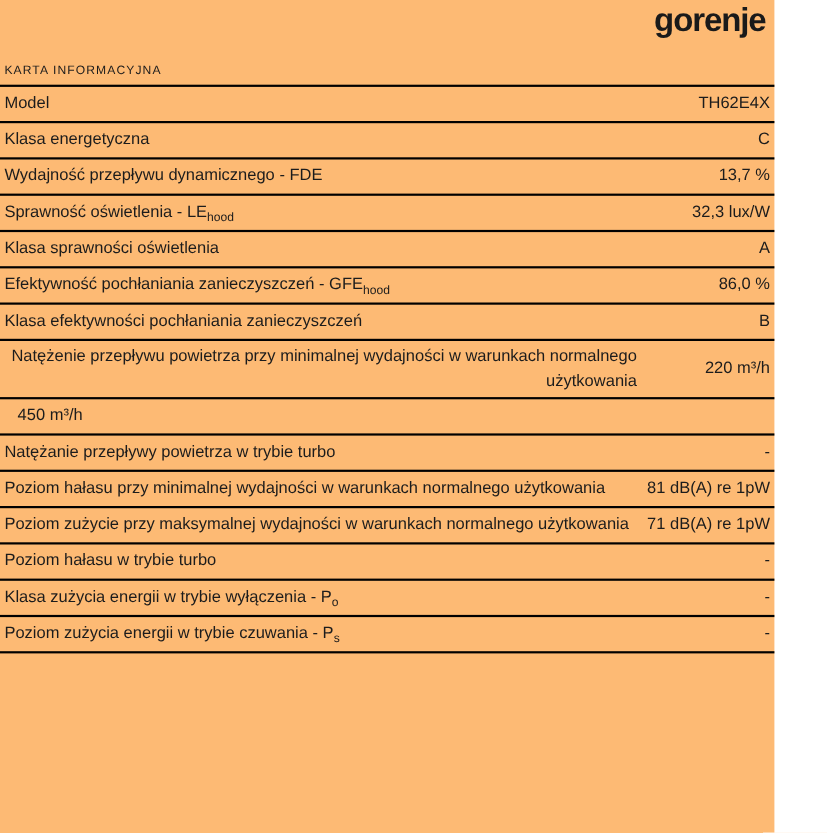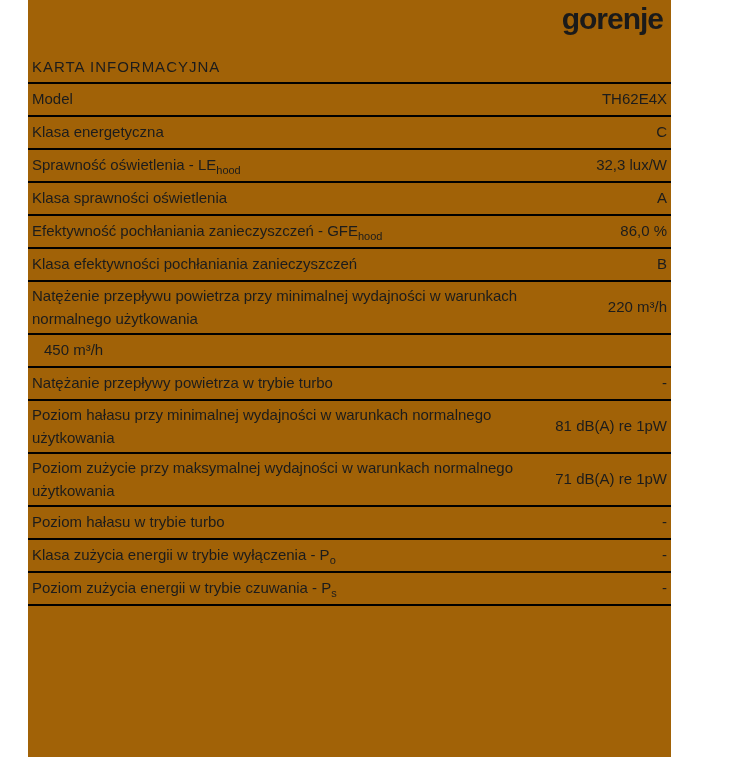--- a/index.html
+++ b/index.html
@@ -5,61 +5,60 @@
   * { margin: 0; padding: 0; box-sizing: border-box; }
   html, body {
     width: 752px;
     height: 757px;
     background: #ffffff;
     font-family: "Liberation Sans", sans-serif;
     color: #1c1c1c;
     overflow: hidden;
   }
   .page {
-    width: 643px;
+    width: 704px;
     height: 757px;
-    background: #a16207;
-    margin-left: 28px;
+    background: #fdba74;
   }
   .brand-bar {
     display: flex;
     justify-content: flex-end;
     align-items: flex-start;
     height: 58px;
     padding: 4px 8px 0 0;
   }
   .logo {
     font-weight: bold;
     font-size: 30px;
     line-height: 1;
     letter-spacing: -1px;
     color: #1a1a1a;
   }
   .page-title {
-    font-size: 15px;
+    font-size: 11px;
     font-weight: normal;
     letter-spacing: 1px;
     color: #1c1c1c;
     padding: 0 0 7px 4px;
     border-bottom: 2px solid #000000;
   }
   .spec-table { width: 100%; }
   .row {
     display: flex;
     justify-content: space-between;
     align-items: center;
     border-bottom: 2px solid #000000;
     min-height: 33px;
     padding: 3px 4px;
     font-size: 15px;
     line-height: 1.5;
   }
   .label {
     max-width: 575px;
-    text-align: left;
+    text-align: right;
   }
   .label-sub {
     font-size: 11px;
     line-height: 0;
     vertical-align: -4px;
   }
   .value {
     text-align: center;
     white-space: nowrap;
     padding-left: 12px;
@@ -81,20 +80,24 @@
       <div class="label"><span class="label-main">Model</span></div>
       <div class="value">TH62E4X</div>
     </div>
 
 
     <div class="row">
       <div class="label"><span class="label-main">Klasa energetyczna</span></div>
       <div class="value">C</div>
     </div>
 
+    <div class="row">
+      <div class="label"><span class="label-main">Wydajność przepływu dynamicznego - FDE</span></div>
+      <div class="value">13,7 %</div>
+    </div>
 
 
     <div class="row">
       <div class="label"><span class="label-main">Sprawność oświetlenia - LE</span><sub class="label-sub">hood</sub></div>
       <div class="value">32,3 lux/W</div>
     </div>
 
     <div class="row">
       <div class="label"><span class="label-main">Klasa sprawności oświetlenia</span></div>
       <div class="value">A</div>

